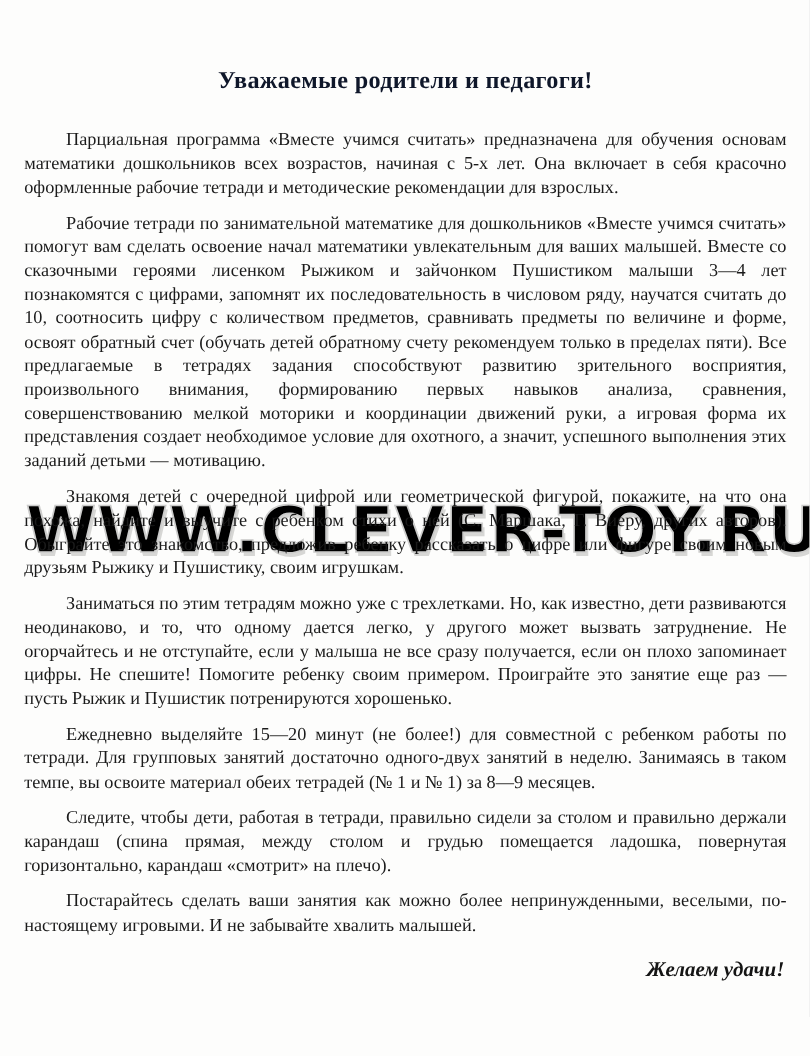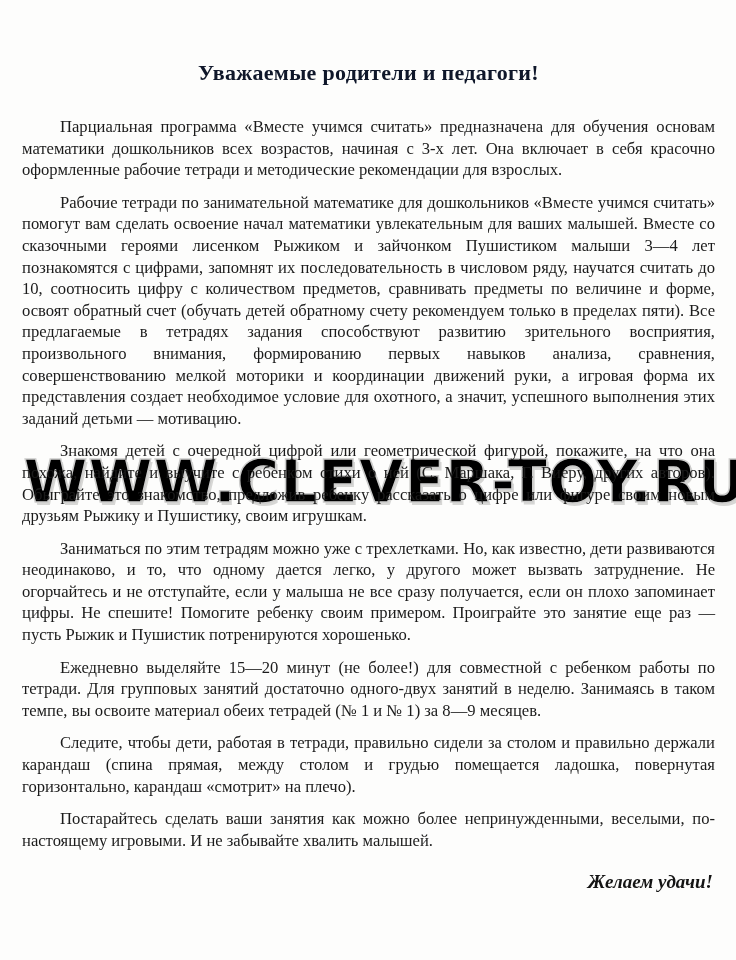--- a/index.html
+++ b/index.html
@@ -70,21 +70,21 @@
 
 <div class="page">
 
   <div class="watermark">WWW.CLEVER-TOY.RU</div>
 
   <div class="content">
 
     <h1 class="title">Уважаемые родители и педагоги!</h1>
 
     <div class="body-text">
-      <p>Парциальная программа «Вместе учимся считать» предназначена для обучения основам математики дошкольников всех возрастов, начиная с 3-х лет. Она включает в себя красочно оформленные рабочие тетради и методические рекомендации для взрослых.</p>
+      <p>Парциальная программа «Вместе учимся считать» предназначена для обучения основам математики дошкольников всех возрастов, начиная с 5-х лет. Она включает в себя красочно оформленные рабочие тетради и методические рекомендации для взрослых.</p>
       <p>Рабочие тетради по занимательной математике для дошкольников «Вместе учимся считать» помогут вам сделать освоение начал математики увлекательным для ваших малышей. Вместе со сказочными героями лисенком Рыжиком и зайчонком Пушистиком малыши 3—4 лет познакомятся с цифрами, запомнят их последовательность в числовом ряду, научатся считать до 10, соотносить цифру с количеством предметов, сравнивать предметы по величине и форме, освоят обратный счет (обучать детей обратному счету рекомендуем только в пределах пяти). Все предлагаемые в тетрадях задания способствуют развитию зрительного восприятия, произвольного внимания, формированию первых навыков анализа, сравнения, совершенствованию мелкой моторики и координации движений руки, а игровая форма их представления создает необходимое условие для охотного, а значит, успешного выполнения этих заданий детьми — мотивацию.</p>
       <p>Знакомя детей с очередной цифрой или геометрической фигурой, покажите, на что она похожа, найдите и выучите с ребенком стихи о ней (С. Маршака, Г. Виеру, других авторов). Обыграйте это знакомство, предложив ребенку рассказать о цифре или фигуре своим новым друзьям Рыжику и Пушистику, своим игрушкам.</p>
       <p>Заниматься по этим тетрадям можно уже с трехлетками. Но, как известно, дети развиваются неодинаково, и то, что одному дается легко, у другого может вызвать затруднение. Не огорчайтесь и не отступайте, если у малыша не все сразу получается, если он плохо запоминает цифры. Не спешите! Помогите ребенку своим примером. Проиграйте это занятие еще раз — пусть Рыжик и Пушистик потренируются хорошенько.</p>
       <p>Ежедневно выделяйте 15—20 минут (не более!) для совместной с ребенком работы по тетради. Для групповых занятий достаточно одного-двух занятий в неделю. Занимаясь в таком темпе, вы освоите материал обеих тетрадей (№ 1 и № 1) за 8—9 месяцев.</p>
       <p>Следите, чтобы дети, работая в тетради, правильно сидели за столом и правильно держали карандаш (спина прямая, между столом и грудью помещается ладошка, повернутая горизонтально, карандаш «смотрит» на плечо).</p>
       <p>Постарайтесь сделать ваши занятия как можно более непринужденными, веселыми, по-настоящему игровыми. И не забывайте хвалить малышей.</p>
     </div>
 
     <div class="signature">Желаем удачи!</div>
 

